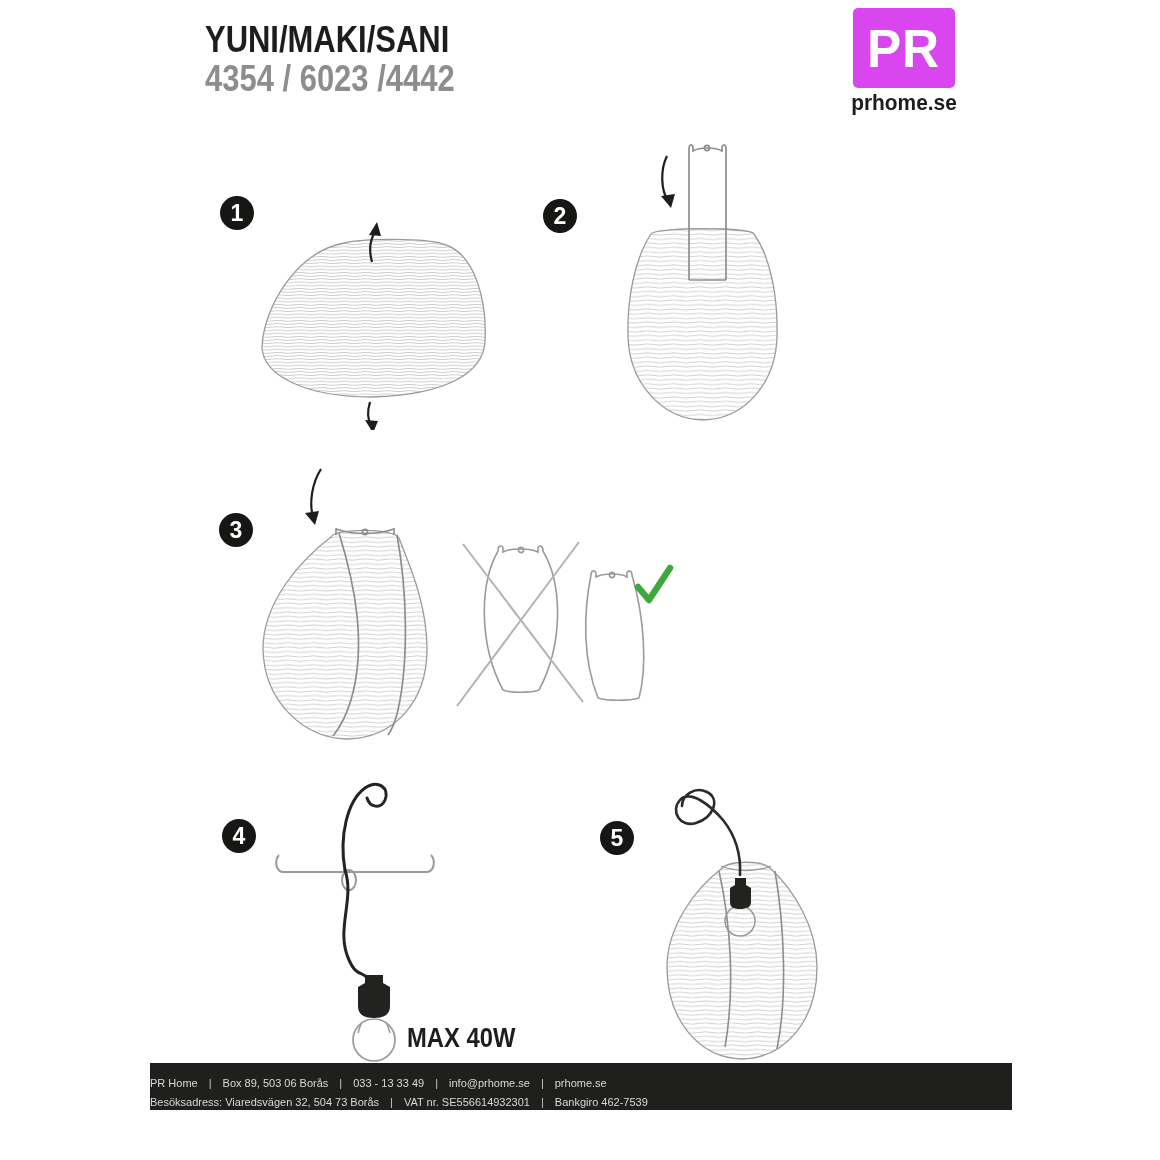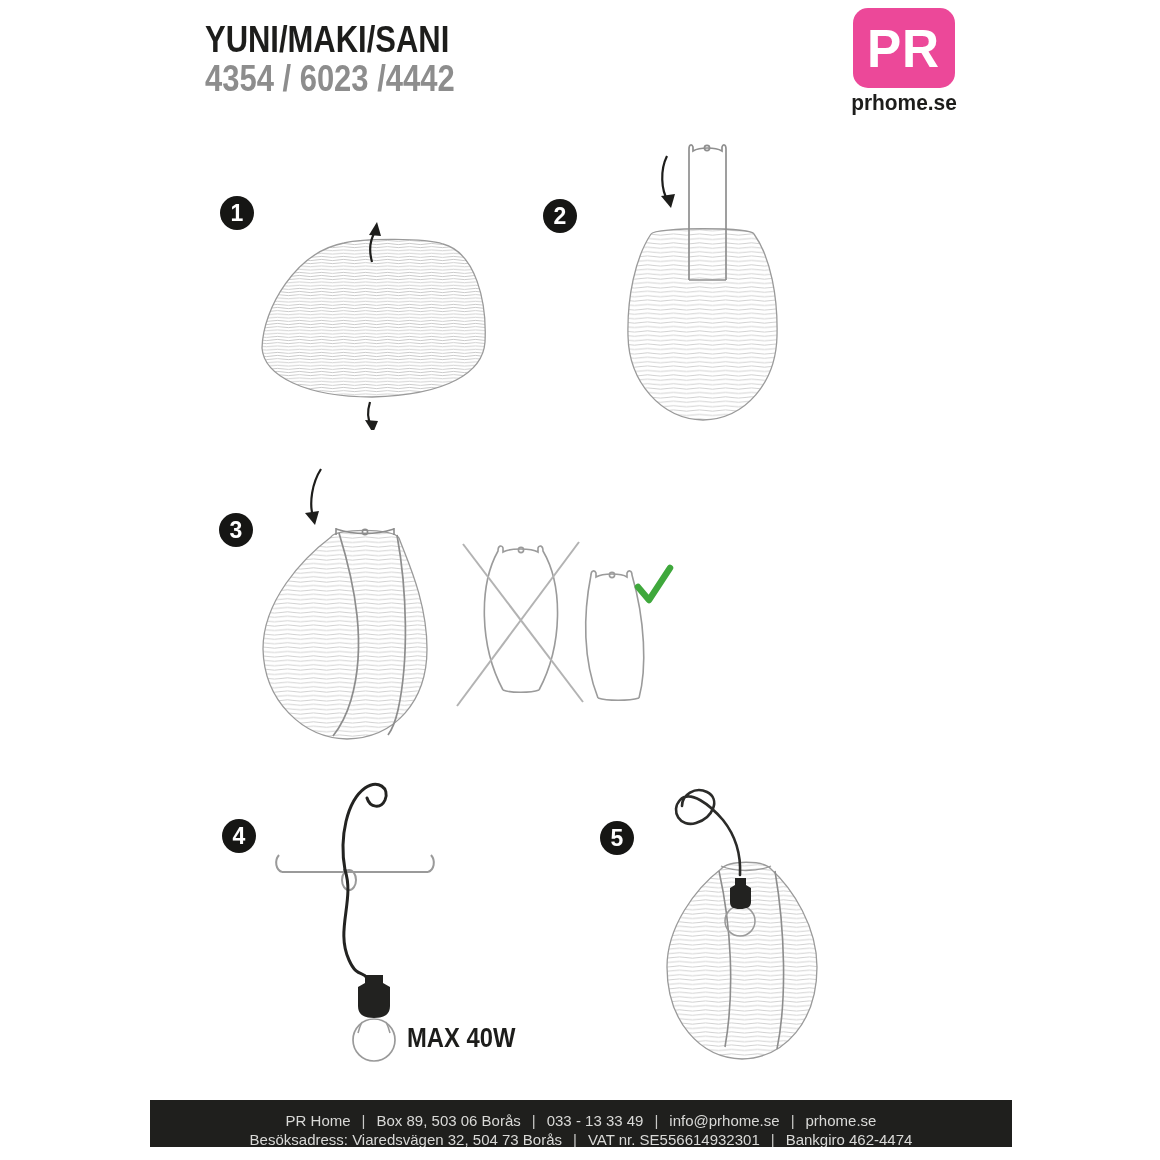--- a/index.html
+++ b/index.html
@@ -4,43 +4,43 @@
 <style>
   html,body{margin:0;padding:0;background:#fff;}
   body{width:1160px;height:1160px;font-family:"Liberation Sans",sans-serif;}
   .page{position:relative;width:1160px;height:1160px;background:#ffffff;overflow:hidden;}
 
   
   .title{position:absolute;left:205px;top:22px;font-size:36px;font-weight:700;color:#1d1d1b;
          line-height:1;transform:scaleX(.86);transform-origin:left top;white-space:nowrap;}
   .codes{position:absolute;left:205px;top:61px;font-size:36px;font-weight:700;color:#8d8d8d;
          line-height:1;transform:scaleX(.86);transform-origin:left top;white-space:nowrap;}
-  .logobox{position:absolute;left:853px;top:8px;width:102px;height:80px;background:#ec4899;
-           border-radius:15px;display:flex;align-items:center;justify-content:center;}
+  .logobox{position:absolute;left:853px;top:8px;width:102px;height:80px;background:#d946ef;
+           border-radius:5px;display:flex;align-items:center;justify-content:center;}
   .logobox span{color:#ffffff;font-size:54px;font-weight:700;transform:scaleX(.95);letter-spacing:1px;}
   .logosite{position:absolute;left:845px;top:90px;width:118px;text-align:center;font-size:22px;
             font-weight:700;color:#1d1d1b;transform:scaleX(.95);transform-origin:center top;}
 
   
   .badge{position:absolute;width:34px;height:34px;border-radius:50%;background:#161614;
          display:flex;align-items:center;justify-content:center;}
   .badge span{color:#ffffff;font-size:23px;font-weight:700;line-height:1;}
   .b1{left:220px;top:196px}.b2{left:543px;top:199px}.b3{left:219px;top:513px}
   .b4{left:222px;top:819px}.b5{left:600px;top:821px}
 
   .fig{position:absolute;}
   .f1{left:250px;top:220px}.f2{left:615px;top:140px}.f3{left:255px;top:465px}
   .fcmp{left:455px;top:530px}.f4{left:265px;top:775px}.f5{left:595px;top:775px}
 
   .maxw{position:absolute;left:407px;top:1022px;font-size:28px;font-weight:700;color:#1d1d1b;
         transform:scaleX(.85);transform-origin:left top;white-space:nowrap;}
 
   
-  .footer{position:absolute;left:150px;top:1100px;width:862px;height:47px;background:#1f1f1d;
-          overflow:hidden;color:#d9d9d7;text-align:center;font-size:15px;}
+  .footer{position:absolute;left:150px;top:1063px;width:862px;height:47px;background:#1f1f1d;
+          overflow:hidden;color:#d9d9d7;text-align:left;font-size:11px;}
   .fline{white-space:nowrap;line-height:19px;}
   .fline:first-child{margin-top:11px;}
   .sep{display:inline-block;margin:0 11px;color:#c9c9c7;}
 </style>
 </head>
 <body>
 
 <div class="page">
 
   <svg width="0" height="0" style="position:absolute" aria-hidden="true">
@@ -168,17 +168,17 @@
     <path d="M145,100 C146,80 140,60 128,45 C115,30 95,14 85,25 C75,36 85,53 101,48 C118,43 126,24 112,17 C100,11 87,20 87,31" stroke="#2b2b29" stroke-width="2.6" fill="none" stroke-linecap="round"></path>
     <circle cx="145" cy="146" r="15" fill="none" stroke="#9a9a9a" stroke-width="1.5"></circle>
     <path d="M140,103 L151,103 L151,110 L156,113 L156,127 C156,132 152,134 145,134 C138,134 135,132 135,127 L135,113 L140,110 Z" fill="#222220" stroke="none"></path>
   </svg>
 
   <footer class="footer">
     <div class="fline">
       <span>PR Home</span><span class="sep">|</span><span>Box 89, 503 06 Borås</span><span class="sep">|</span><span>033 - 13 33 49</span><span class="sep">|</span><span>info@prhome.se</span><span class="sep">|</span><span>prhome.se</span>
     </div>
     <div class="fline">
-      <span>Besöksadress: Viaredsvägen 32, 504 73 Borås</span><span class="sep">|</span><span>VAT nr. SE556614932301</span><span class="sep">|</span><span>Bankgiro 462-4474</span>
+      <span>Besöksadress: Viaredsvägen 32, 504 73 Borås</span><span class="sep">|</span><span>VAT nr. SE556614932301</span><span class="sep">|</span><span>Bankgiro 462-7539</span>
     </div>
   </footer>
 
 </div>
 
 </body></html>

